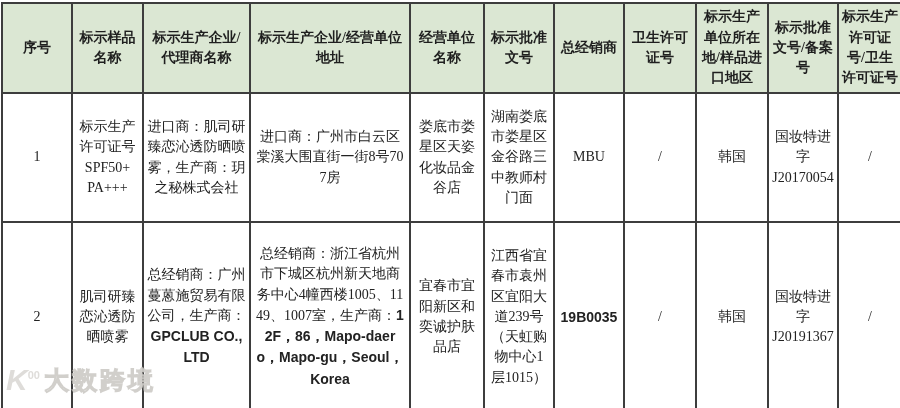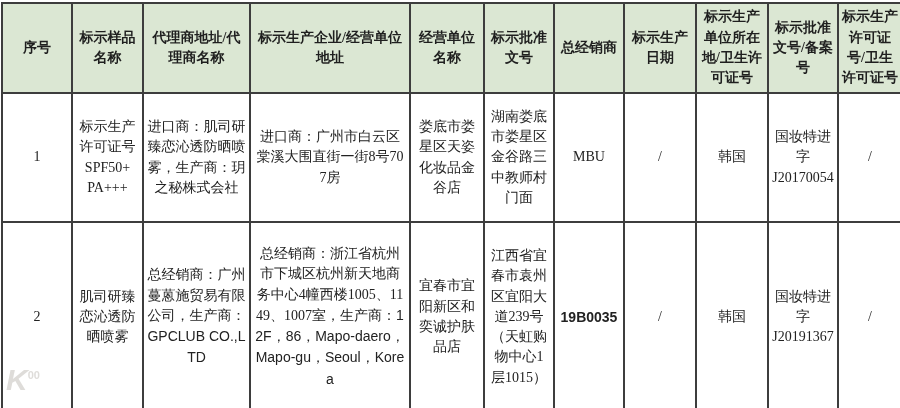--- a/index.html
+++ b/index.html
@@ -20,21 +20,21 @@
   }
   table.insp th{
     background:#dbe7d3;
     font-weight:bold;
     color:#1f1f1f;
     height:84px;
   }
   table.insp td{background:#ffffff;}
   tr.row-1 td{height:123px;}
   tr.row-2 td{height:184px;}
-  .latin{font-family:"Liberation Sans","DejaVu Sans",sans-serif;font-weight:400;white-space:normal;}
+  .latin{font-family:"Liberation Sans","DejaVu Sans",sans-serif;font-weight:700;white-space:normal;}
   td.sans-cell{font-family:"Liberation Sans","DejaVu Sans",sans-serif;font-weight:600;}
   
   .watermark{
     position:absolute;left:6px;top:366px;z-index:5;
     color:rgba(195,191,185,0.55);
     font-family:"Liberation Sans","DejaVu Sans",sans-serif;
     font-weight:bold;display:flex;align-items:flex-end;
     pointer-events:none;letter-spacing:2px;
     text-shadow:0 0 1px rgba(255,255,255,0.8);
   }
@@ -59,27 +59,27 @@
       <col style="width:70px">
         <col style="width:72px">
         <col style="width:72px">
       <col style="width:70px">
         <col style="width:64px">
     </colgroup>
     <thead>
       <tr>
         <th>序号</th>
         <th>标示样品名称</th>
-        <th>代理商地址/代理商名称</th>
+        <th>标示生产企业/代理商名称</th>
         <th>标示生产企业/经营单位地址</th>
         <th>经营单位名称</th>
         <th>标示批准文号</th>
         <th>总经销商</th>
-        <th>标示生产日期</th>
-        <th>标示生产单位所在地/卫生许可证号</th>
+        <th>卫生许可证号</th>
+        <th>标示生产单位所在地/样品进口地区</th>
         <th>标示批准文号/备案号</th>
         <th>标示生产许可证号/卫生许可证号</th>
       </tr>
     </thead>
     <tbody>
       <tr class="row-1">
         <td>1</td>
         <td>标示生产许可证号
 SPF50+
 PA+++</td>
@@ -107,15 +107,16 @@
         <td>国妆特进字
 J20191367</td>
         <td>/</td>
       </tr>
     </tbody>
   </table>
 
   <div class="watermark">
     <span class="wm-k">K</span>
       <span class="wm-sup">00</span>
+      <span class="wm-text">大数跨境</span>
   </div>
 
 </div>
 
 </body></html>

